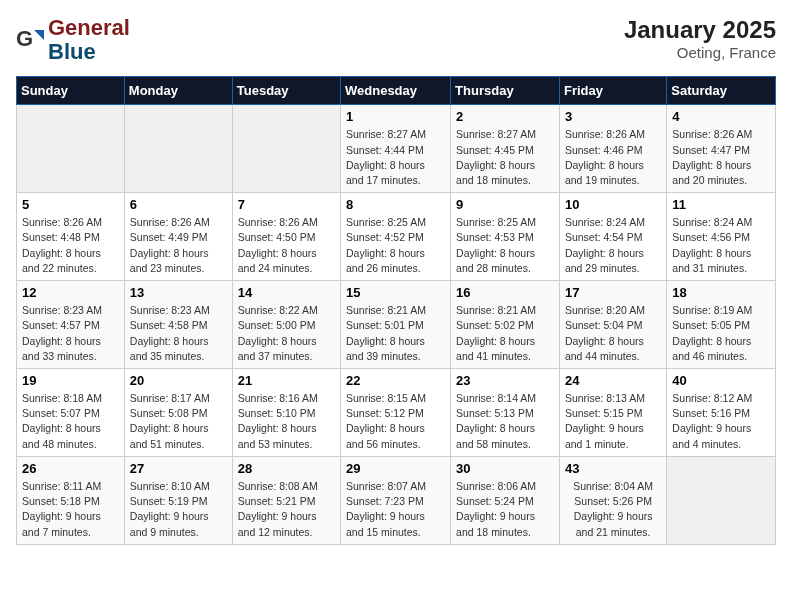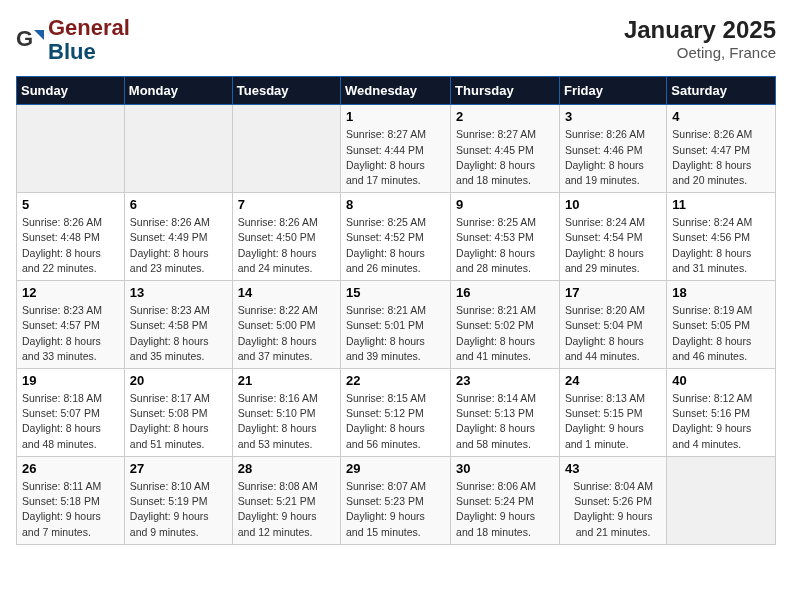--- a/index.html
+++ b/index.html
@@ -297,21 +297,21 @@
         </td>
         <td>
           <div class="day-num">28</div>
           <div class="day-info" style="white-space: pre-line;">Sunrise: 8:08 AM
 Sunset: 5:21 PM
 Daylight: 9 hours and 12 minutes.</div>
         </td>
         <td>
           <div class="day-num">29</div>
           <div class="day-info" style="white-space: pre-line;">Sunrise: 8:07 AM
-Sunset: 5:23 PM
+Sunset: 7:23 PM
 Daylight: 9 hours and 15 minutes.</div>
         </td>
         <td>
           <div class="day-num">30</div>
           <div class="day-info" style="white-space: pre-line;">Sunrise: 8:06 AM
 Sunset: 5:24 PM
 Daylight: 9 hours and 18 minutes.</div>
         </td>
         <td>
           <div class="day-num">43</div>

